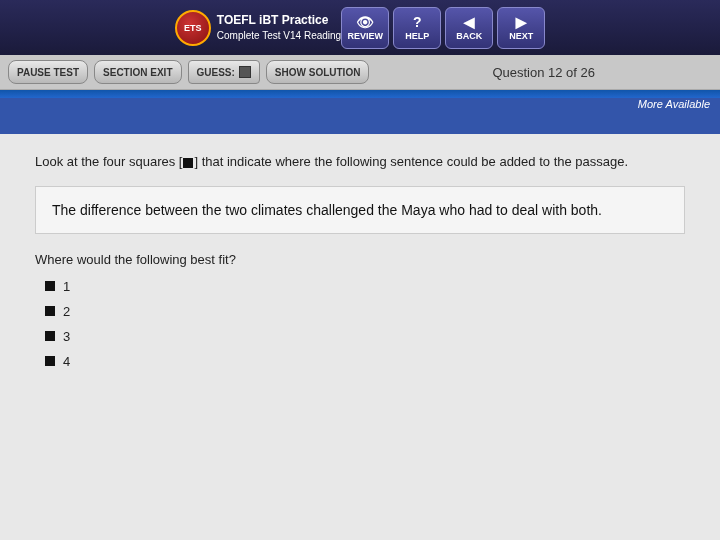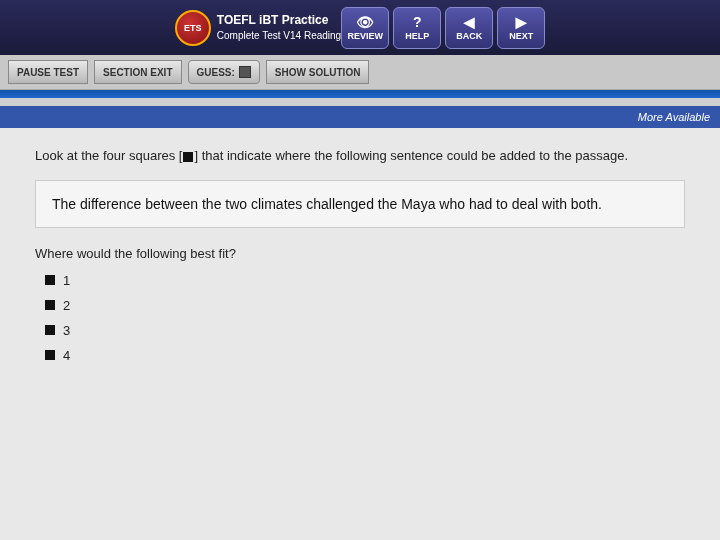--- a/index.html
+++ b/index.html
@@ -92,21 +92,21 @@
       gap: 6px;
     }
 
     .tool-btn {
       display: flex;
       align-items: center;
       justify-content: center;
       padding: 3px 8px;
       background: linear-gradient(to bottom, #e8e8e8, #b8b8b8);
       border: 1px solid #888;
-      border-radius: 0;
+      border-radius: 8px;
       cursor: pointer;
       font-size: 10px;
       font-weight: bold;
       color: #333;
       text-transform: uppercase;
       min-width: 55px;
       height: 24px;
       gap: 3px;
     }
 
@@ -145,27 +145,26 @@
     
     #blue-divider {
       width: 720px;
       height: 8px;
       background: linear-gradient(to bottom, #1155aa, #2266cc);
     }
 
     
     #more-available-bar {
       width: 720px;
-      height: 22px;
+      height: 36px;
       background: #3355aa;
       display: flex;
-      align-items: center;
+      align-items: flex-start;
       justify-content: flex-end;
       padding-right: 10px;
-      margin-top: 8px;
     }
 
     #more-available-text {
       color: white;
       font-size: 11px;
       font-style: italic;
     }
 
     
     #main-content {
@@ -270,20 +269,21 @@
   <div class="tool-btn">
     <span>SECTION EXIT</span>
   </div>
   <div class="guess-btn">
     <span>GUESS:</span>
     <div class="guess-checkbox"></div>
   </div>
   <div class="tool-btn">
     <span>SHOW SOLUTION</span>
   </div>
+  <div id="question-label">Question 12 of 26</div>
 </div>
 
 <div id="blue-divider"></div>
 
 <div id="more-available-bar">
   <span id="more-available-text">More Available</span>
 </div>
 
 <div id="main-content">
   <p id="instruction-text">

